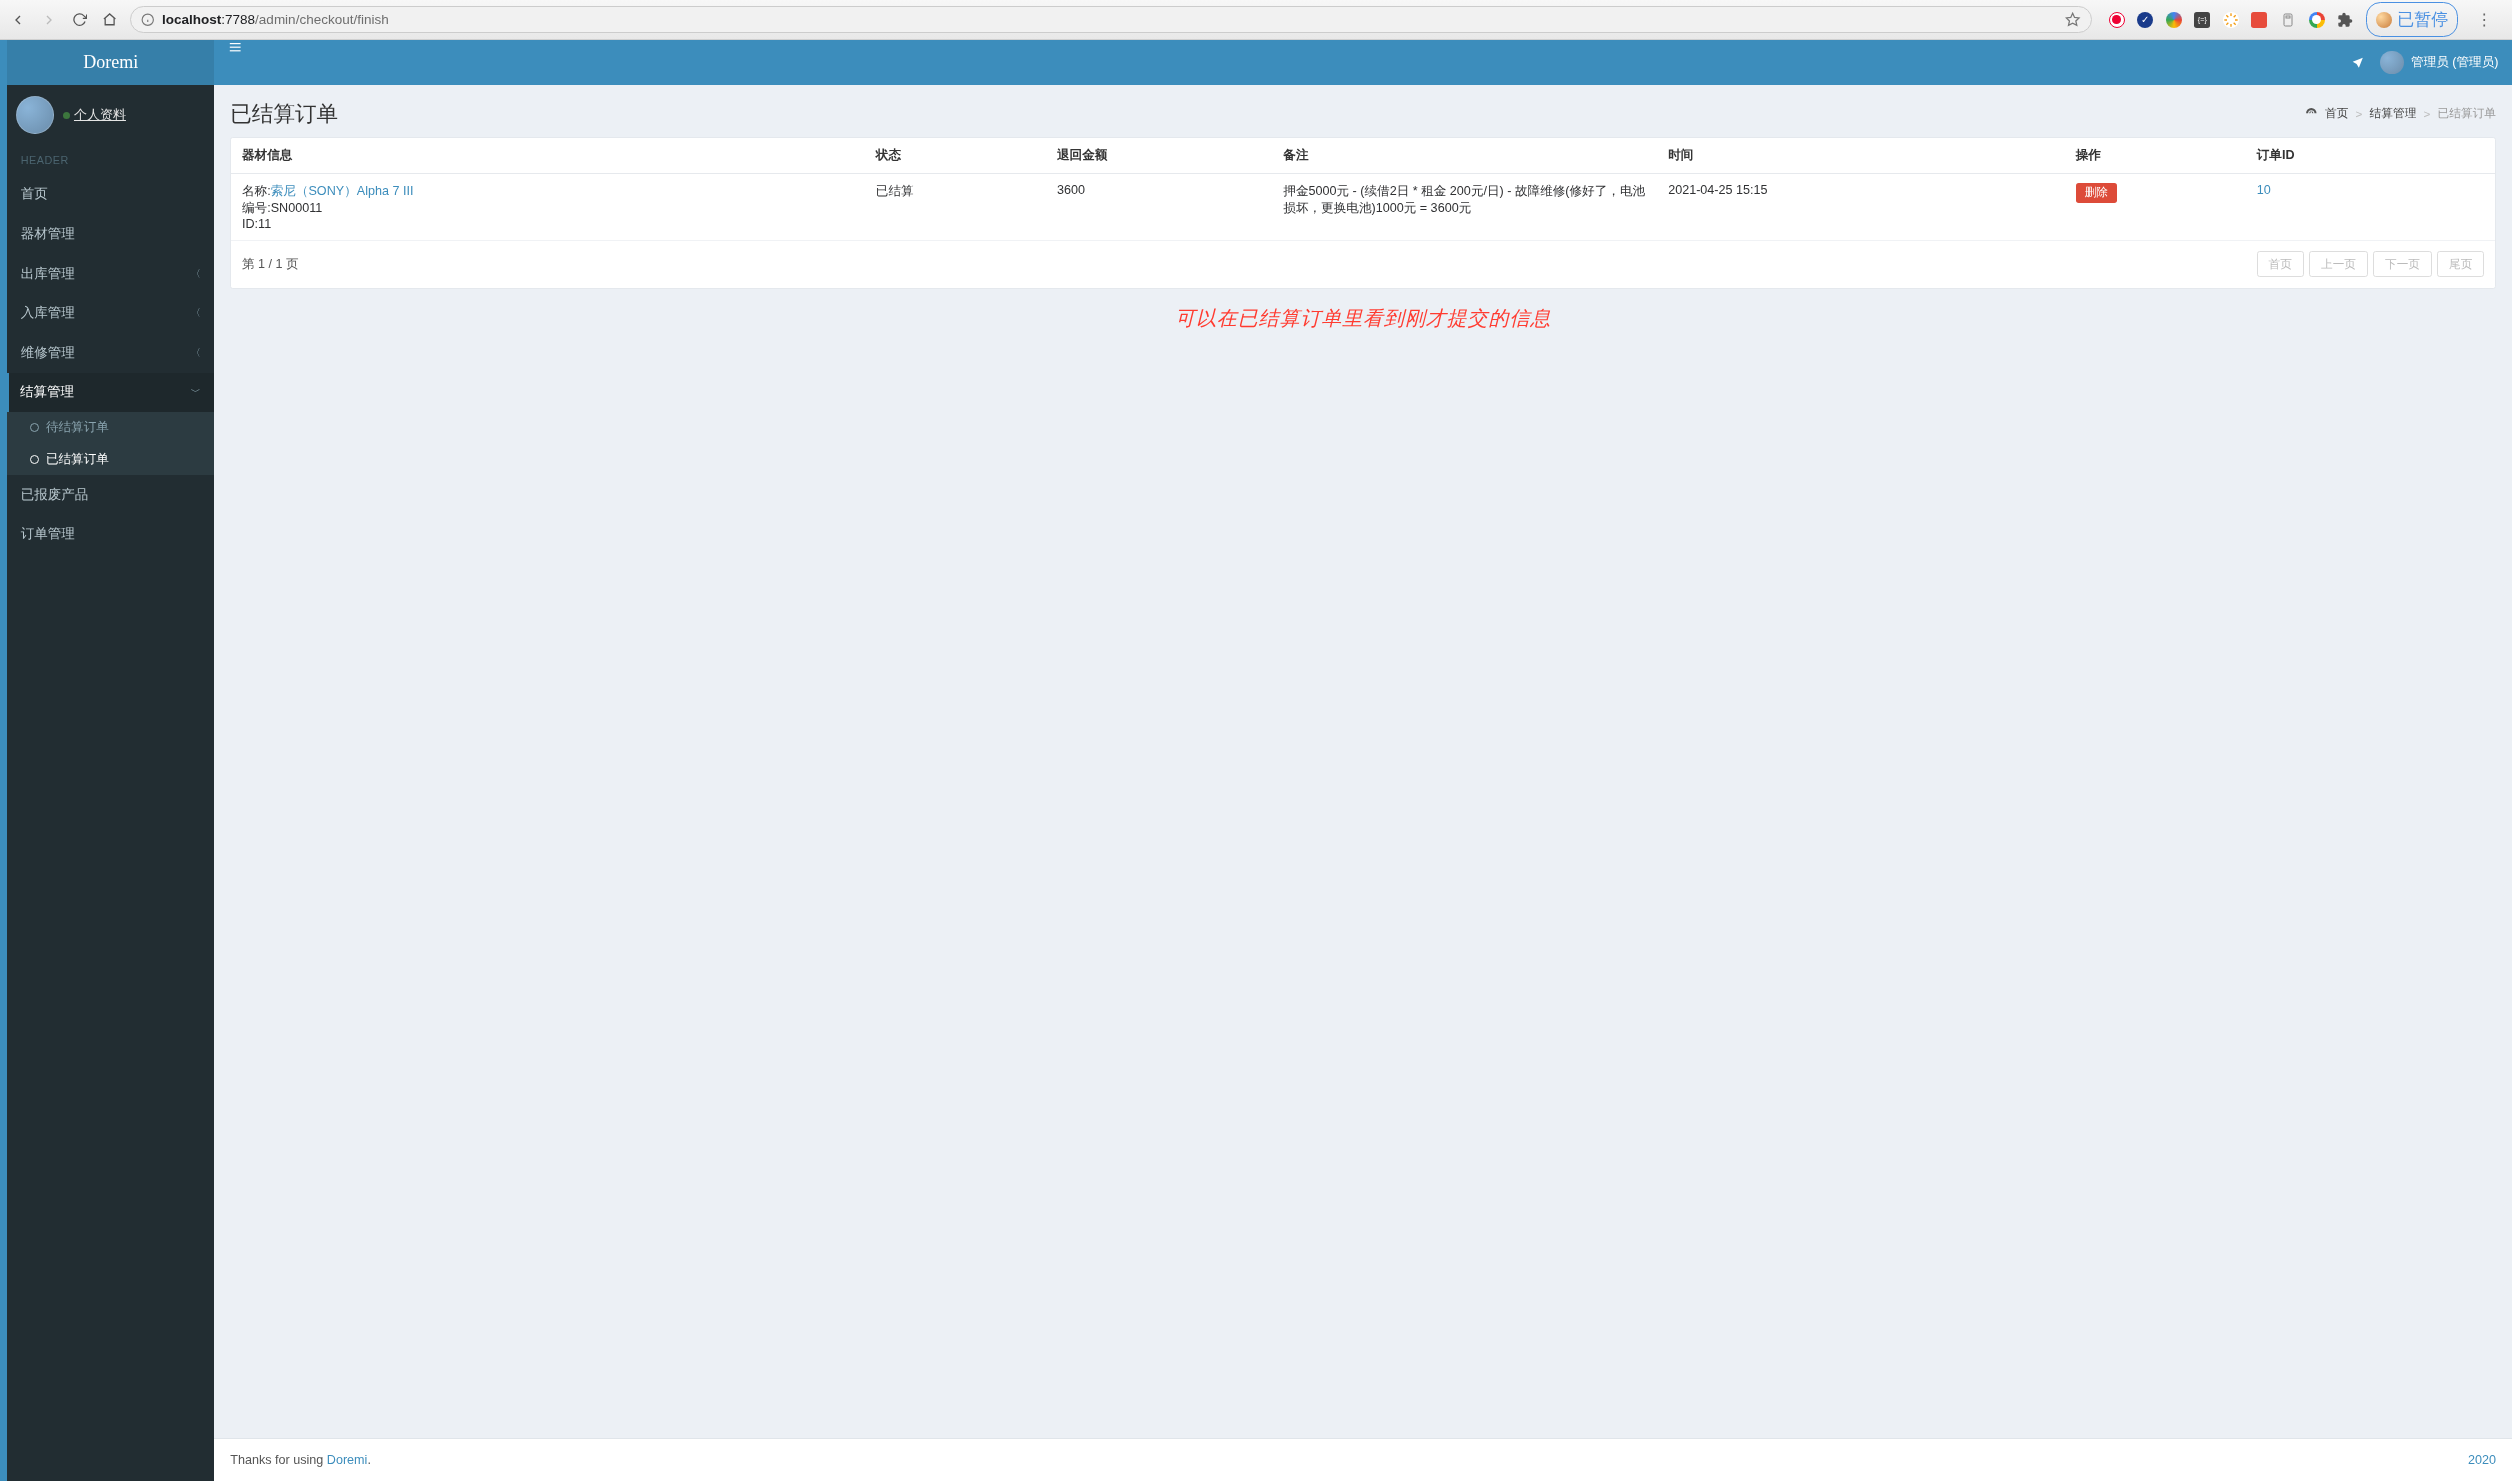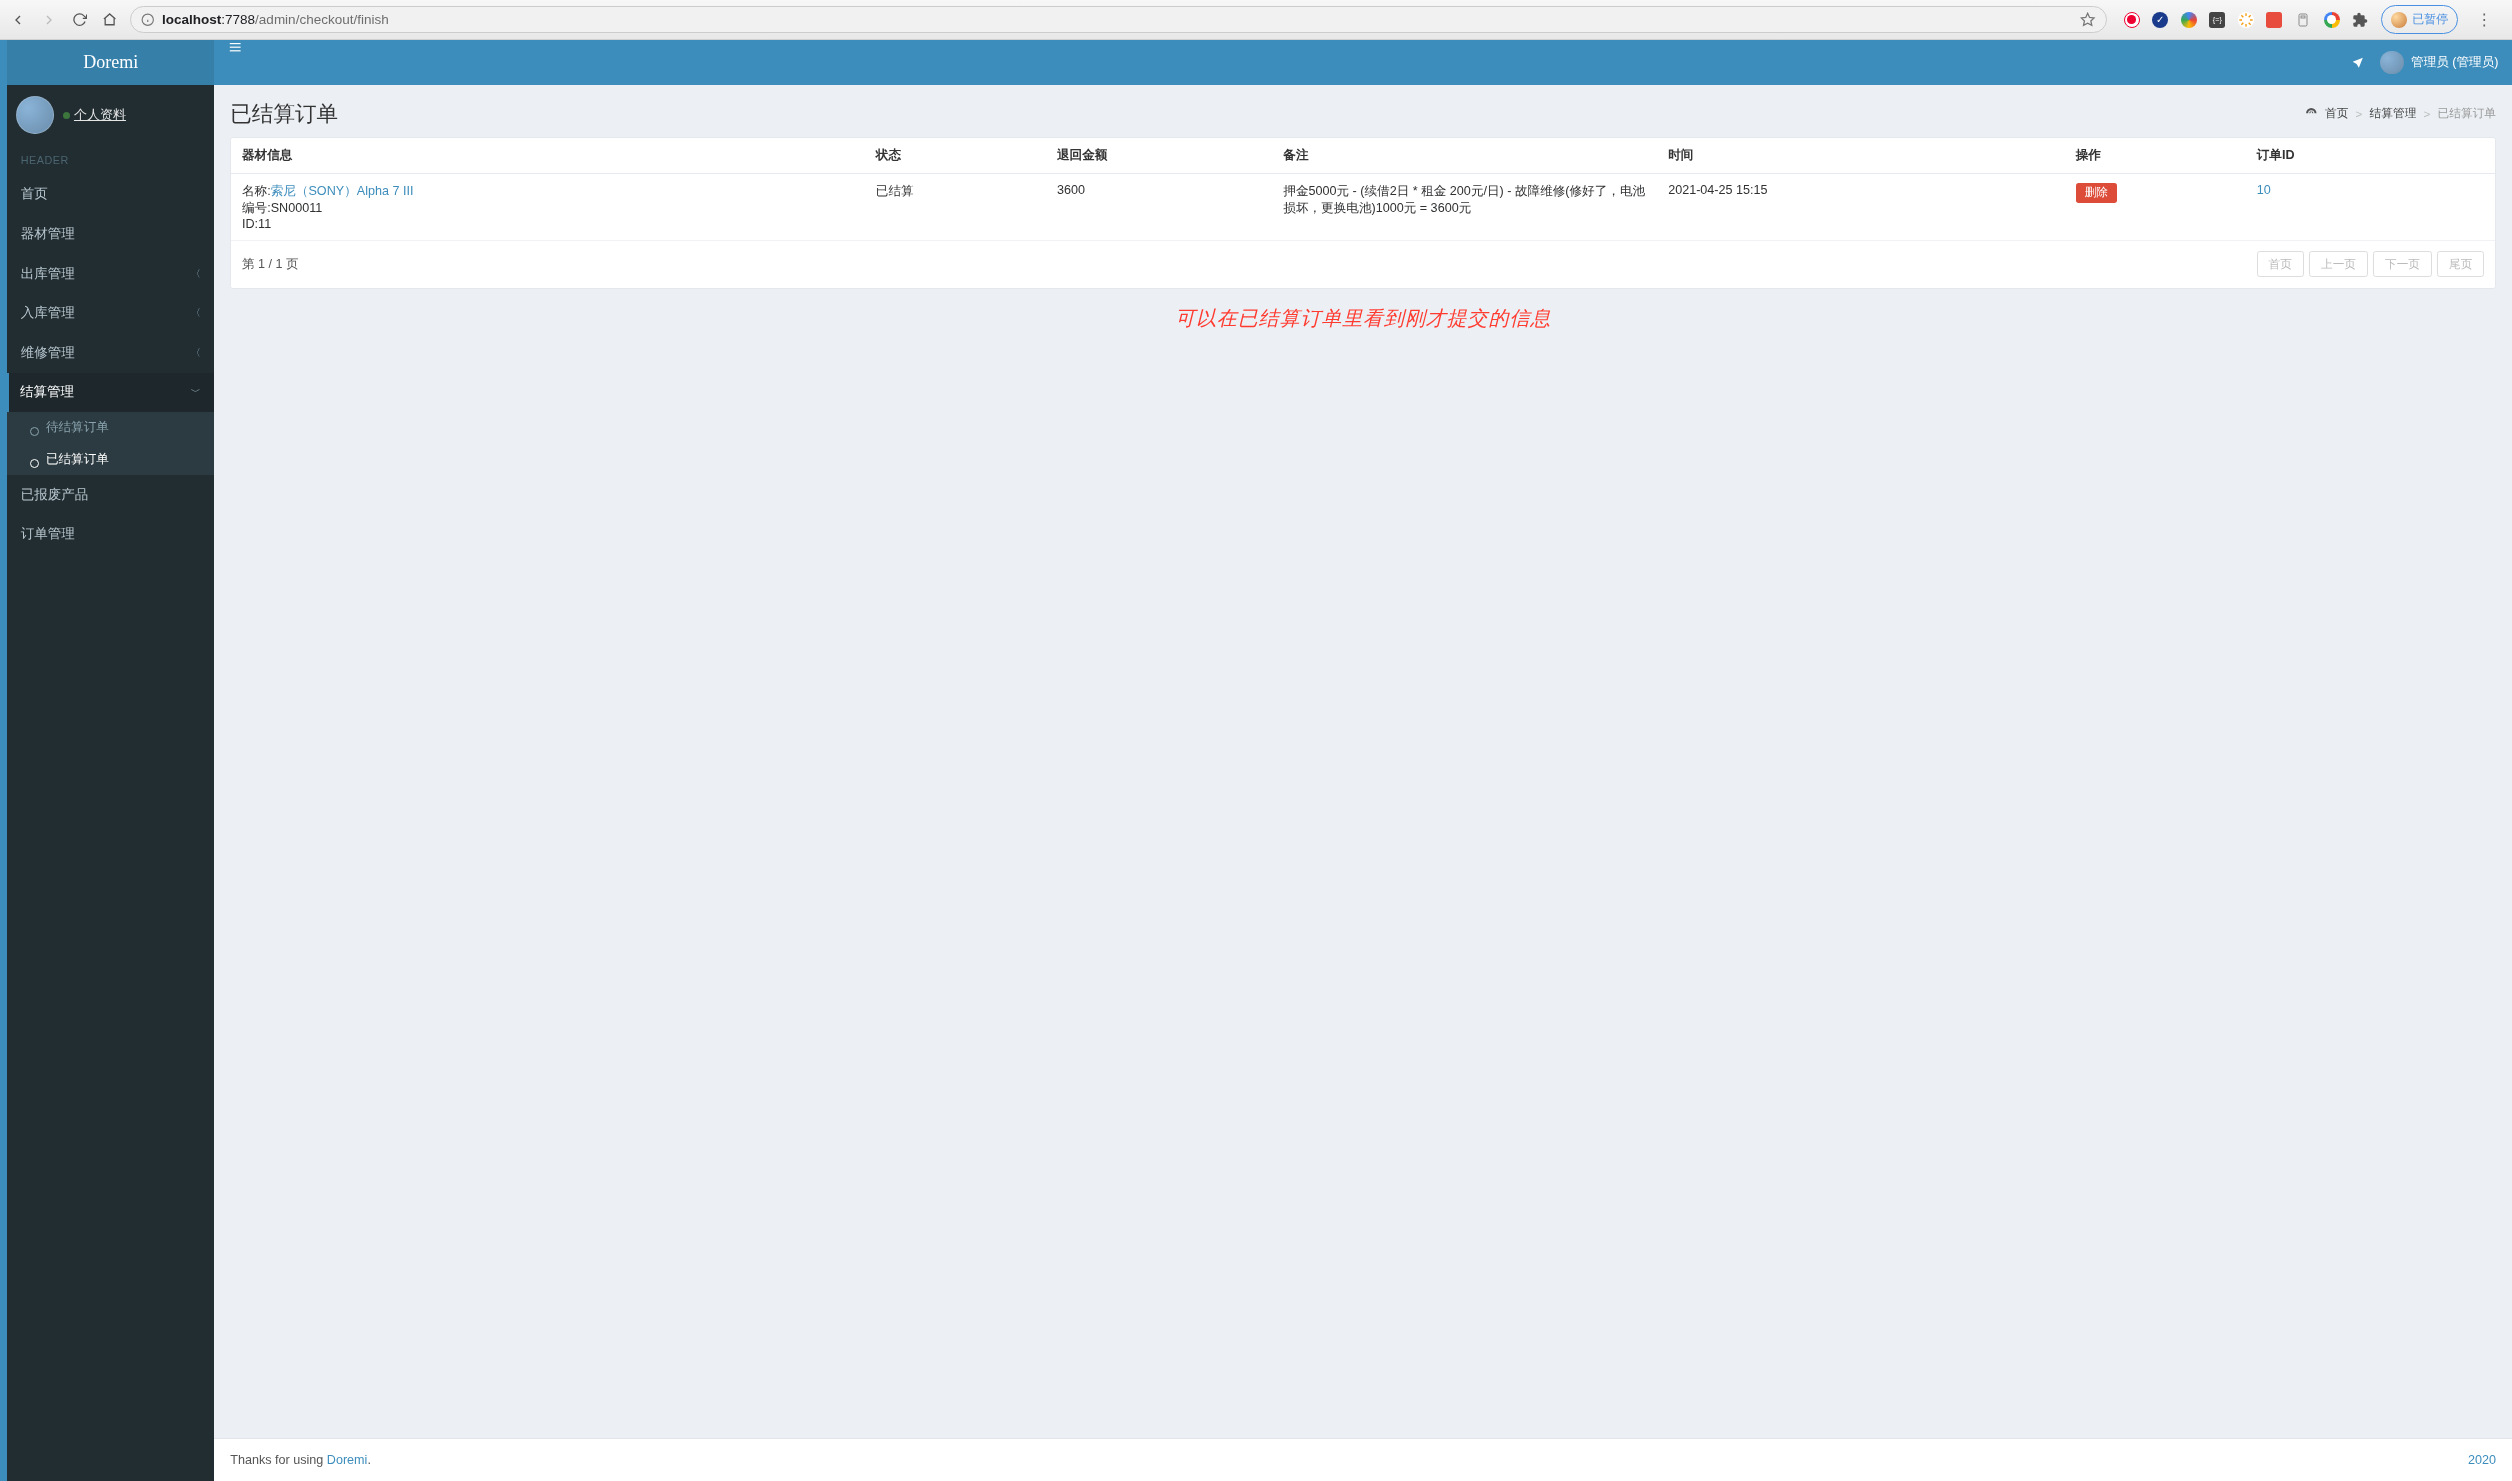--- a/index.html
+++ b/index.html
@@ -10,42 +10,42 @@
 .browser-chrome .nav-btn { width: 21.6px; height: 21.6px; display: flex; align-items: center; justify-content: center; color: #555; cursor: pointer; }
 .browser-chrome .nav-btn.disabled { color: #bbb; }
 .url-bar { flex: 1; height: 27px; background: #f1f1f1; border: 0.9px solid #ccc; border-radius: 13.5px; display: flex; align-items: center; padding: 0 10.8px; gap: 7.2px; color: #555; }
 .url-bar .info-icon { color: #777; }
 .url-bar .url-text { font-size: 13.5px; color: #202124; }
 .url-bar .url-host { color: #202124; }
 .url-bar .url-path { color: #6e6e6e; }
 .url-bar .star { margin-left: auto; color: #777; }
 .ext-icons { display: flex; align-items: center; gap: 12.6px; padding: 0 7.2px; }
 .ext-icons .ext { width: 16px; height: 16px; border-radius: 50%; }
-.paused-badge { display: flex; align-items: center; gap: 5.4px; border: 0.9px solid #4a90e2; border-radius: 14.4px; padding: 5px 9px; color: #4a90e2; font-size: 12px; }
+.paused-badge { display: flex; align-items: center; gap: 5.4px; border: 0.9px solid #4a90e2; border-radius: 14.4px; padding: 5px 9px; color: #4a90e2; font-size: 17px; }
 .avatar-dot { width: 16px; height: 16px; border-radius: 50%; background: radial-gradient(circle at 30% 30%, #ffd9a0, #c87b3a); }
 .menu-dots { color: #666; font-size: 16px; padding: 0 5.4px; }
 
 
 .app { display: flex; height: calc(100vh - 40px); min-height: 703px; }
 .blue-strip { width: 7.2px; background: #3c8dbc; }
 .sidebar { width: 207px; background: #222d32; color: #b8c7ce; display: flex; flex-direction: column; }
 .logo-area { height: 45px; background: #367fa9; color: #fff; display: flex; align-items: center; justify-content: center; font-family: Georgia, serif; font-size: 18px; }
 .user-panel { padding: 10.8px 9px; display: flex; align-items: center; gap: 9px; }
 .user-panel .avatar { width: 38px; height: 38px; border-radius: 50%; background: radial-gradient(circle at 30% 30%, #8ab4d8, #6a8caa); border: 1.8px solid rgba(255,255,255,0.2); }
 .user-panel .status-dot { width: 7.2px; height: 7.2px; border-radius: 50%; background: #3c763d; display: inline-block; margin-right: 3.6px; }
 .user-panel .profile-link { color: #e5e5e5; font-size: 13px; }
 
 .sidebar .header-label { padding: 9px 13.5px; color: #4b646f; font-size: 10.8px; letter-spacing: 0.5px; }
 .menu { list-style: none; }
 .menu > li { }
 .menu > li > a { display: flex; align-items: center; padding: 10.8px 13.5px; color: #b8c7ce; text-decoration: none; position: relative; font-size: 13.5px; }
 .menu > li.active > a { background: #1e282c; color: #fff; border-left: 2.7px solid #3c8dbc; padding-left: 10.8px; }
 .menu > li > a .chev { margin-left: auto; font-size: 10px; color: #8aa4af; }
 .submenu { list-style: none; background: #2c3b41; }
-.submenu li a { display: flex; align-items: flex-end; gap: 7.2px; padding: 7.2px 13.5px 7.2px 22.5px; color: #8aa4af; text-decoration: none; font-size: 12.6px; }
+.submenu li a { display: flex; align-items: center; gap: 7.2px; padding: 7.2px 13.5px 7.2px 22.5px; color: #8aa4af; text-decoration: none; font-size: 12.6px; }
 .submenu li.active a { color: #fff; }
 .submenu .circ { width: 9px; height: 9px; border: 1.4px solid currentColor; border-radius: 50%; display: inline-block; }
 .submenu li.active .circ { border-width: 1.8px; }
 
 .main { flex: 1; display: flex; flex-direction: column; background: #ecf0f5; }
 .topbar { height: 45px; background: #3c8dbc; color: #fff; display: flex; padding: 0 13.5px; }
 .topbar .hamburger { cursor: pointer; font-size: 14.4px; }
 .topbar .right { margin-left: auto; display: flex; align-items: center; gap: 16px; }
 .topbar .small-avatar { width: 23.4px; height: 23.4px; border-radius: 50%; background: radial-gradient(circle at 30% 30%, #8ab4d8, #6a8caa); }
 

